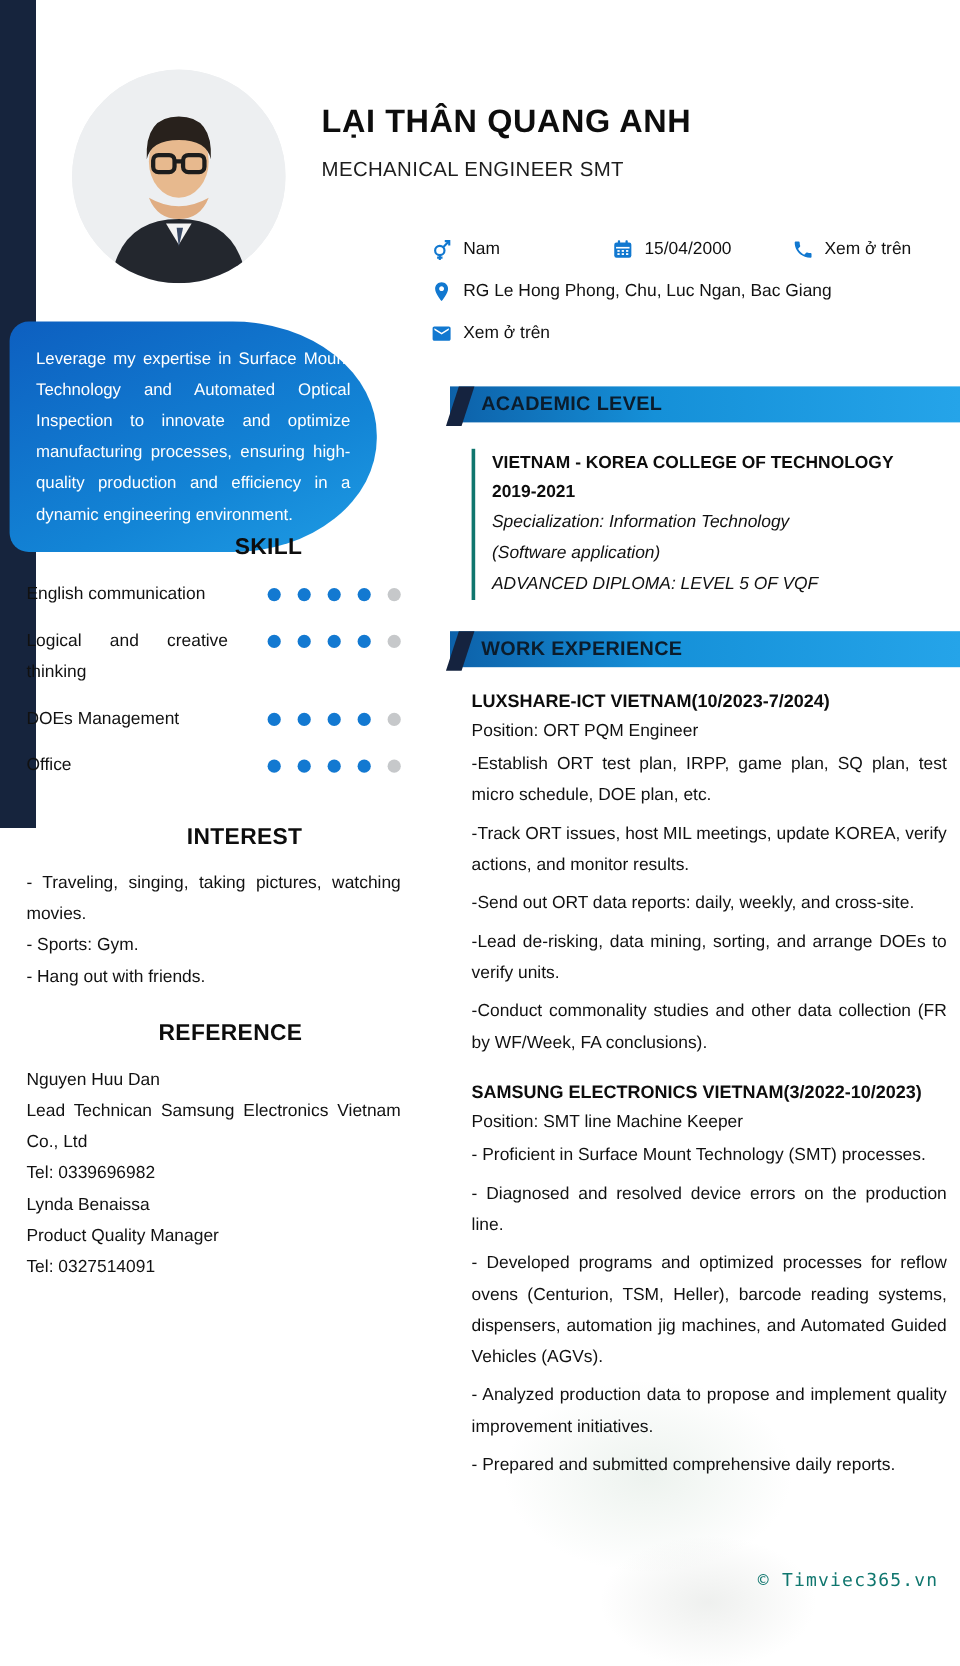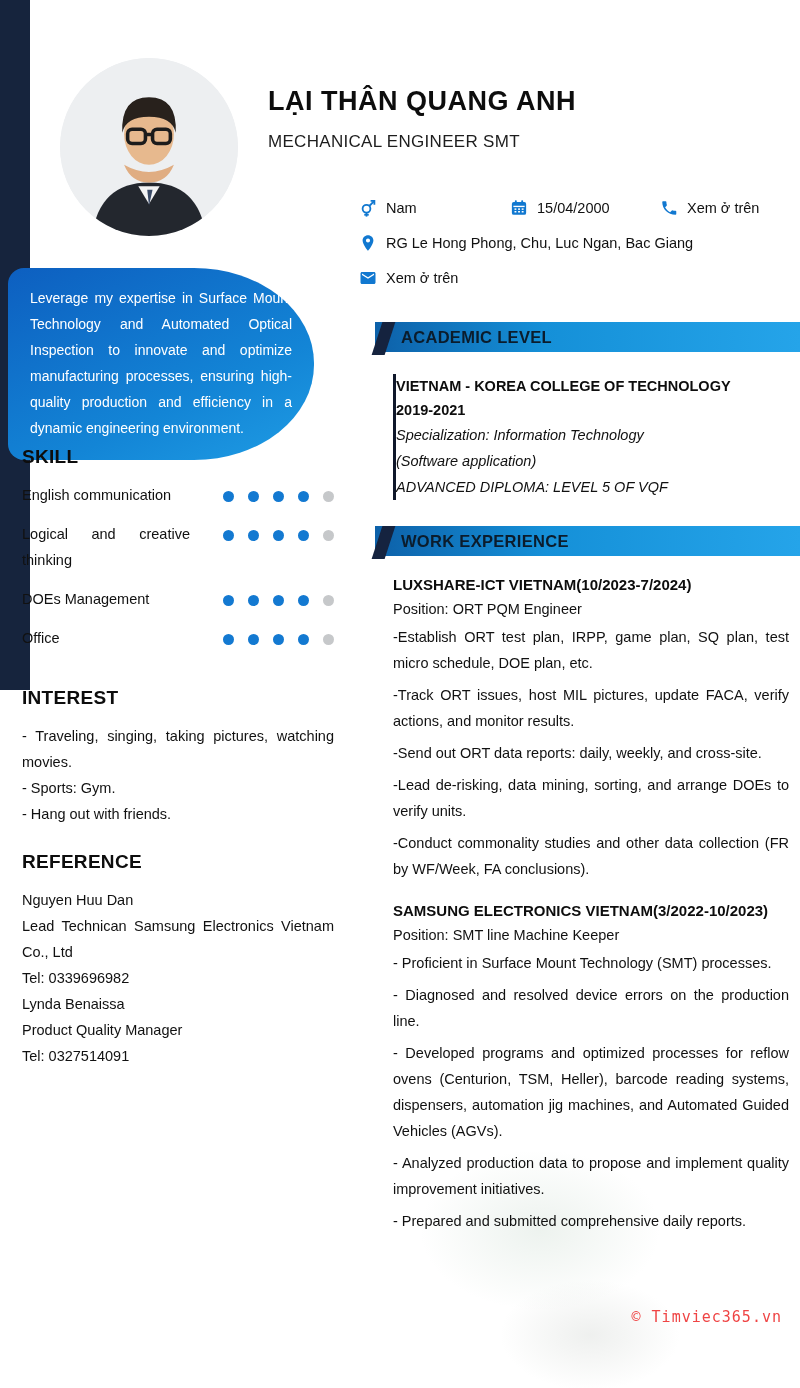--- a/index.html
+++ b/index.html
@@ -37,21 +37,21 @@
   .objective{
     position:absolute;left:8px;top:268px;width:262px;
     padding:17px 22px 19px 22px;
     background:linear-gradient(155deg,#0d5fc0 0%,#1385d6 65%,#1f9ce4 100%);
     border-radius:16px 120px 120px 16px / 16px 95px 95px 16px;
     color:#ffffff;font-size:14px;line-height:26px;text-align:justify;
   }
 
   
   .left-col{position:absolute;left:22px;top:446px;width:312px;}
-  .side-heading{width:230px;text-align:left;font-size:19px;font-weight:800;color:#0d0d0d;margin:0 0 14px 0;letter-spacing:.3px;}
+  .side-heading{width:230px;text-align:right;font-size:19px;font-weight:800;color:#0d0d0d;margin:0 0 14px 0;letter-spacing:.3px;}
   .skill-row{display:flex;justify-content:space-between;align-items:flex-start;margin-bottom:13px;}
   .skill-label{width:168px;font-size:14.5px;line-height:26px;text-align:justify;color:#111;}
   .dots{flex:0 0 auto;padding-top:6px;white-space:nowrap;}
   .dot{display:inline-block;width:11px;height:11px;border-radius:50%;background:#c6c8ca;margin-left:14px;}
   .dot.on{background:#1379d1;}
   .interest-block{margin-top:36px;}
   .plain-line{font-size:14.5px;line-height:26px;text-align:justify;color:#111;}
   .reference-block{margin-top:24px;}
 
   
@@ -59,30 +59,30 @@
   .section-bar{
     position:relative;height:30px;line-height:30px;
     background:linear-gradient(90deg,#0d61a9 0%,#1590d8 40%,#25a4e9 100%);
     font-size:16.5px;font-weight:800;color:#0b1c2c;
     padding-left:26px;letter-spacing:.3px;
   }
   .section-bar::before{
     content:"";position:absolute;left:2px;top:0;bottom:-3px;width:13px;
     background:#15233f;transform:skewX(-18deg);
   }
-  .edu-block{margin:22px 0 0 18px;border-left:3px solid #0f172a;}
+  .edu-block{margin:22px 0 0 18px;padding-left:14px;border-left:3px solid #0f766e;}
   .edu-school{font-size:14.5px;font-weight:800;line-height:24px;color:#0d0d0d;}
   .edu-line{font-size:14.5px;line-height:26px;color:#111;font-style:italic;}
   .work-section{margin-top:26px;}
   .job{margin:20px 0 0 18px;width:396px;}
   .job-company{font-size:15px;font-weight:800;color:#0d0d0d;margin-bottom:4px;}
   .job-position{font-size:14.5px;line-height:25px;color:#111;margin-bottom:2px;}
   .bullet{font-size:14.5px;line-height:26px;text-align:justify;color:#111;margin:0 0 6px 0;}
 
-  .watermark{position:absolute;right:18px;top:1308px;font-family:"DejaVu Sans Mono",monospace;font-size:15px;letter-spacing:1px;color:#ef4444;}
+  .watermark{position:absolute;right:18px;top:1308px;font-family:"DejaVu Sans Mono",monospace;font-size:15px;letter-spacing:1px;color:#0f766e;}
 </style>
 </head>
 <body>
 
 <div class="page">
 
   <div class="blob b1"></div>
   <div class="blob b2"></div>
 
   <div class="left-bar"></div>
@@ -219,21 +219,21 @@
       <div class="edu-line">ADVANCED DIPLOMA: LEVEL 5 OF VQF</div>
     </div>
 
     <div class="work-section">
       <div class="section-bar">WORK EXPERIENCE</div>
 
       <div class="job">
         <div class="job-company">LUXSHARE-ICT VIETNAM(10/2023-7/2024)</div>
         <div class="job-position">Position: ORT PQM Engineer</div>
         <p class="bullet">-Establish ORT test plan, IRPP, game plan, SQ plan, test micro schedule, DOE plan, etc.</p>
-        <p class="bullet">-Track ORT issues, host MIL pictures, update FACA, verify actions, and monitor results.</p>
+        <p class="bullet">-Track ORT issues, host MIL meetings, update KOREA, verify actions, and monitor results.</p>
         <p class="bullet">-Send out ORT data reports: daily, weekly, and cross-site.</p>
         <p class="bullet">-Lead de-risking, data mining, sorting, and arrange DOEs to verify units.</p>
         <p class="bullet">-Conduct commonality studies and other data collection (FR by WF/Week, FA conclusions).</p>
       </div>
 
       <div class="job">
         <div class="job-company">SAMSUNG ELECTRONICS VIETNAM(3/2022-10/2023)</div>
         <div class="job-position">Position: SMT line Machine Keeper</div>
         <p class="bullet">- Proficient in Surface Mount Technology (SMT) processes.</p>
         <p class="bullet">- Diagnosed and resolved device errors on the production line.</p>

